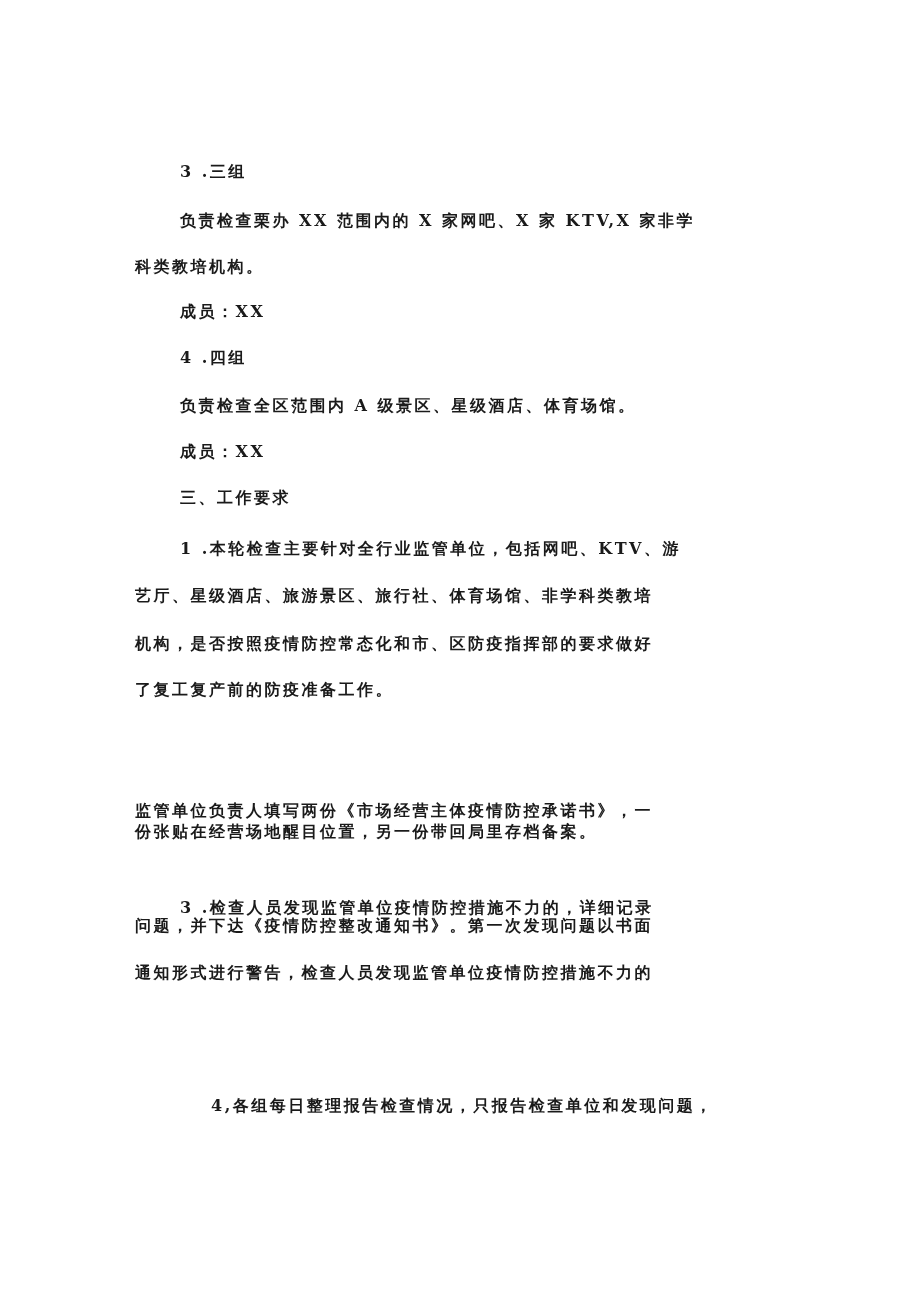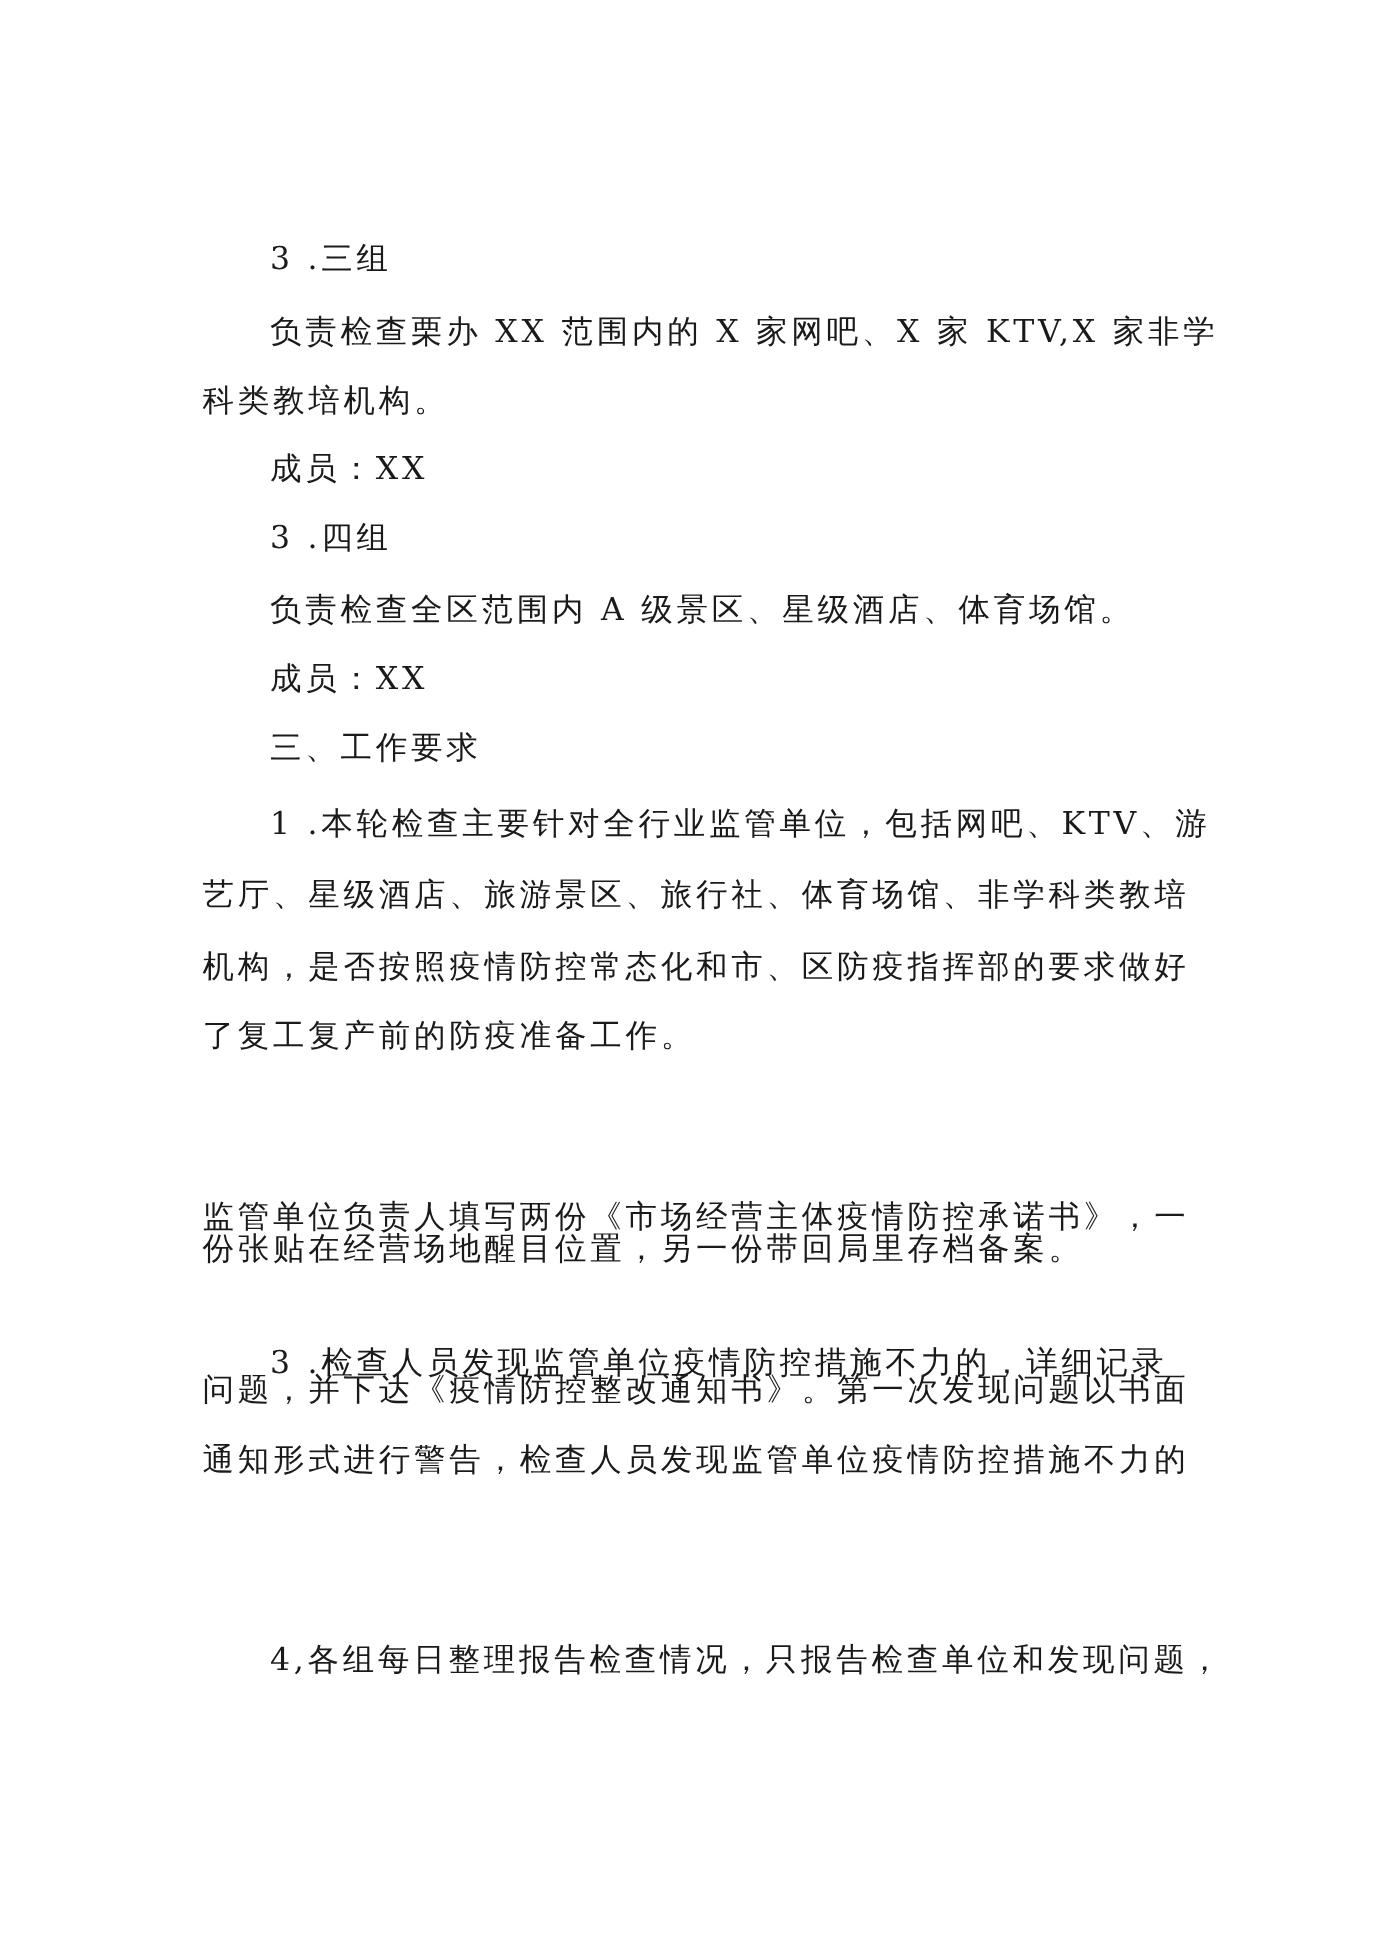--- a/index.html
+++ b/index.html
@@ -18,51 +18,52 @@
     .page {
       position: absolute;
       left: 0; top: 0;
       width: 920px;
       height: 1301px;
       background: #ffffff;
     }
     .line {
       position: absolute;
       white-space: nowrap;
-      font-size: 21px;
+      font-size: 16px;
       line-height: 28px;
       height: 28px;
       letter-spacing: 2.5px;
+      font-weight: bold;
     }
     .indent { left: 180px; }
     .flush { left: 135px; }
   </style>
 </head>
 <body>
 
 <div class="page">
 
   <div class="line indent" style="top:158px;">3 .三组</div>
   <div class="line indent" style="top:207px;">负责检查栗办 XX 范围内的 X 家网吧、X 家 KTV,X 家非学</div>
   <div class="line flush" style="top:253px;">科类教培机构。</div>
   <div class="line indent" style="top:298px;">成员：XX</div>
 
-  <div class="line indent" style="top:344px;">3 .四组</div>
+  <div class="line indent" style="top:344px;">4 .四组</div>
   <div class="line indent" style="top:392px;">负责检查全区范围内 A 级景区、星级酒店、体育场馆。</div>
   <div class="line indent" style="top:438px;">成员：XX</div>
 
   <div class="line indent" style="top:484px;">三、工作要求</div>
 
   <div class="line indent" style="top:535px;">1 .本轮检查主要针对全行业监管单位，包括网吧、KTV、游</div>
   <div class="line flush" style="top:582px;">艺厅、星级酒店、旅游景区、旅行社、体育场馆、非学科类教培</div>
   <div class="line flush" style="top:630px;">机构，是否按照疫情防控常态化和市、区防疫指挥部的要求做好</div>
   <div class="line flush" style="top:676px;">了复工复产前的防疫准备工作。</div>
 
   <div class="line flush" style="top:771px;margin-top:26px;">监管单位负责人填写两份《市场经营主体疫情防控承诺书》，一</div>
   <div class="line flush" style="top:818px;">份张贴在经营场地醒目位置，另一份带回局里存档备案。</div>
 
   <div class="line indent" style="top:894px;">3 .检查人员发现监管单位疫情防控措施不力的，详细记录</div>
   <div class="line flush" style="top:912px;">问题，并下达《疫情防控整改通知书》。第一次发现问题以书面</div>
   <div class="line flush" style="top:959px;">通知形式进行警告，检查人员发现监管单位疫情防控措施不力的</div>
 
-  <div class="line indent" style="top:1092px;">4,各组每日整理报告检查情况，只报告检查单位和发现问题，</div>
+  <div class="line indent" style="top:1092px;margin-left:31px;">4,各组每日整理报告检查情况，只报告检查单位和发现问题，</div>
 
 </div>
 
 </body></html>

